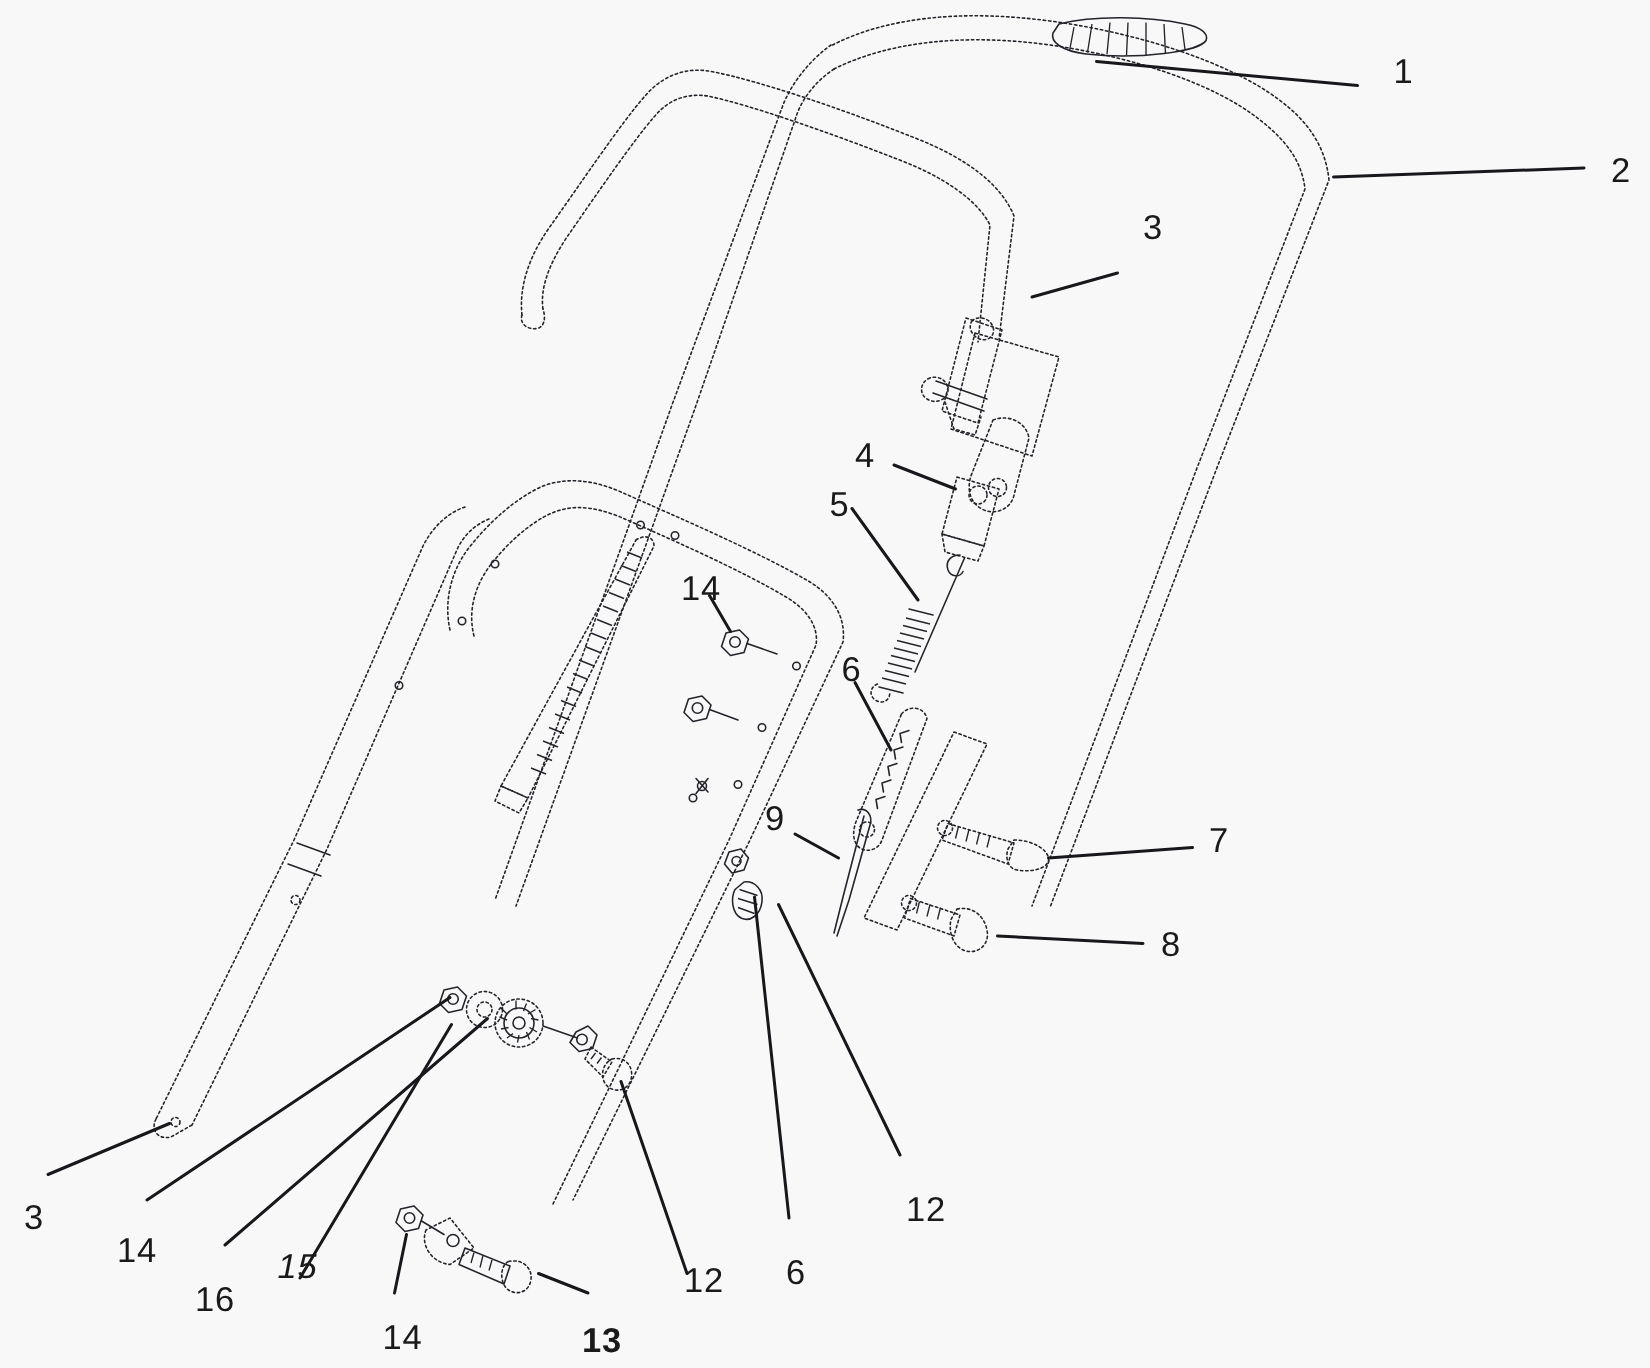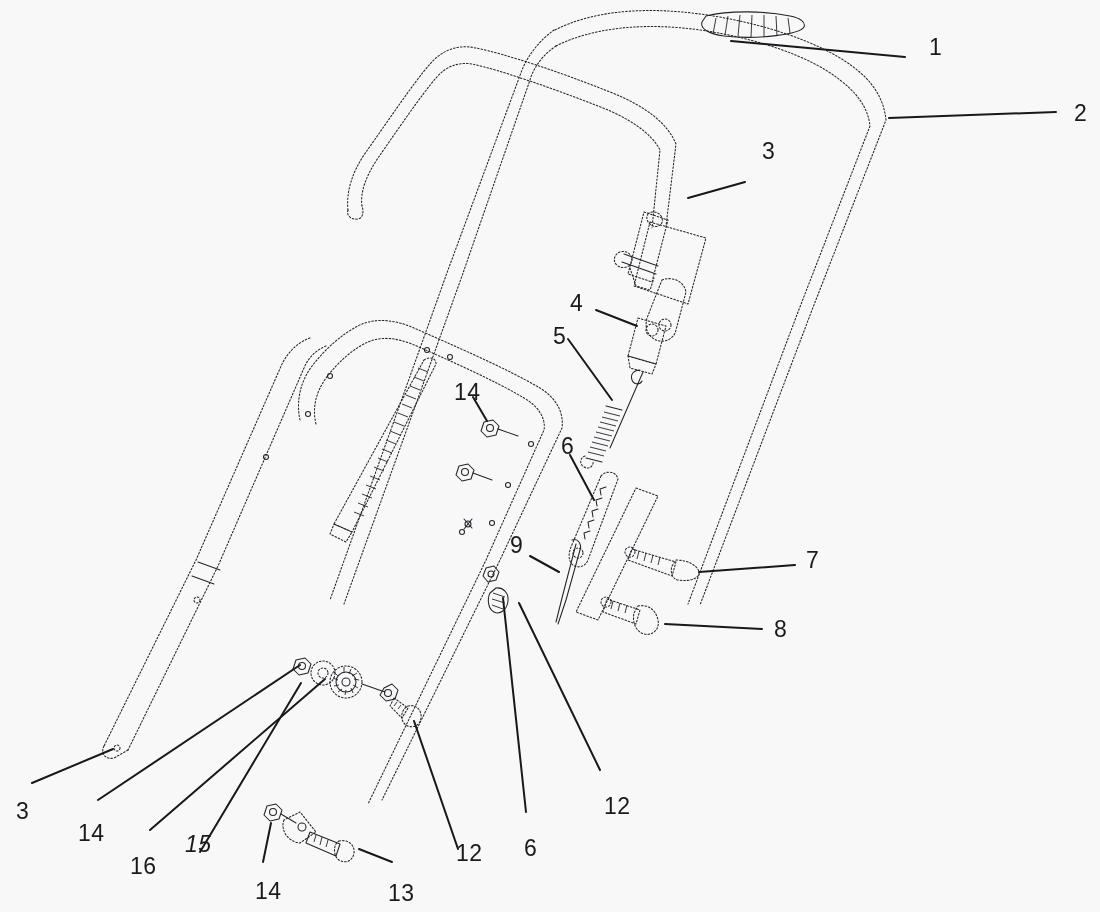--- a/index.html
+++ b/index.html
@@ -310,21 +310,21 @@
       <div class="callout-label" style="left: 762px; top: 140px;">3</div>
       <div class="callout-label" style="left: 570px; top: 292px;">4</div>
       <div class="callout-label" style="left: 553px; top: 325px;">5</div>
       <div class="callout-label" style="left: 561px; top: 435px;">6</div>
       <div class="callout-label" style="left: 806px; top: 549px;">7</div>
       <div class="callout-label" style="left: 774px; top: 618px;">8</div>
       <div class="callout-label" style="left: 510px; top: 534px;">9</div>
       <div class="callout-label" style="left: 604px; top: 795px;">12</div>
       <div class="callout-label" style="left: 524px; top: 837px;">6</div>
       <div class="callout-label" style="left: 456px; top: 842px;">12</div>
-      <div class="callout-label" style="left: 388px; top: 882px;">13</div>
+      <div class="callout-label" style="left: 388px; top: 882px; font-weight: bold;">13</div>
       <div class="callout-label" style="left: 454px; top: 381px;">14</div>
       <div class="callout-label" style="left: 255px; top: 880px;">14</div>
       <div class="callout-label" style="left: 185px; top: 833px; font-style: italic;">15</div>
       <div class="callout-label" style="left: 130px; top: 855px; text-align: center;">16</div>
       <div class="callout-label" style="left: 16px; top: 800px;">3</div>
       <div class="callout-label" style="left: 78px; top: 822px;">14</div>
     </div>
 
 </div>
 

